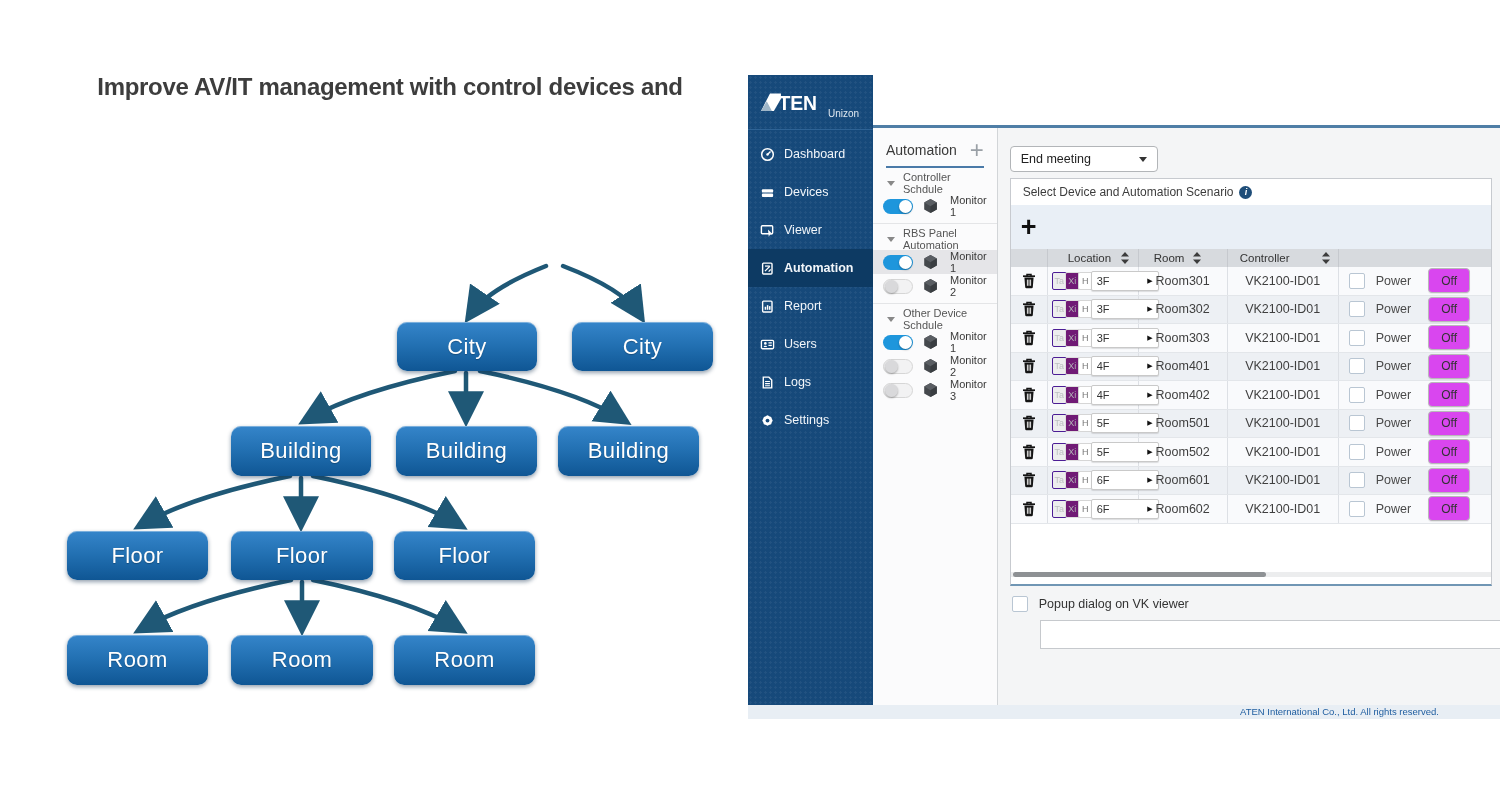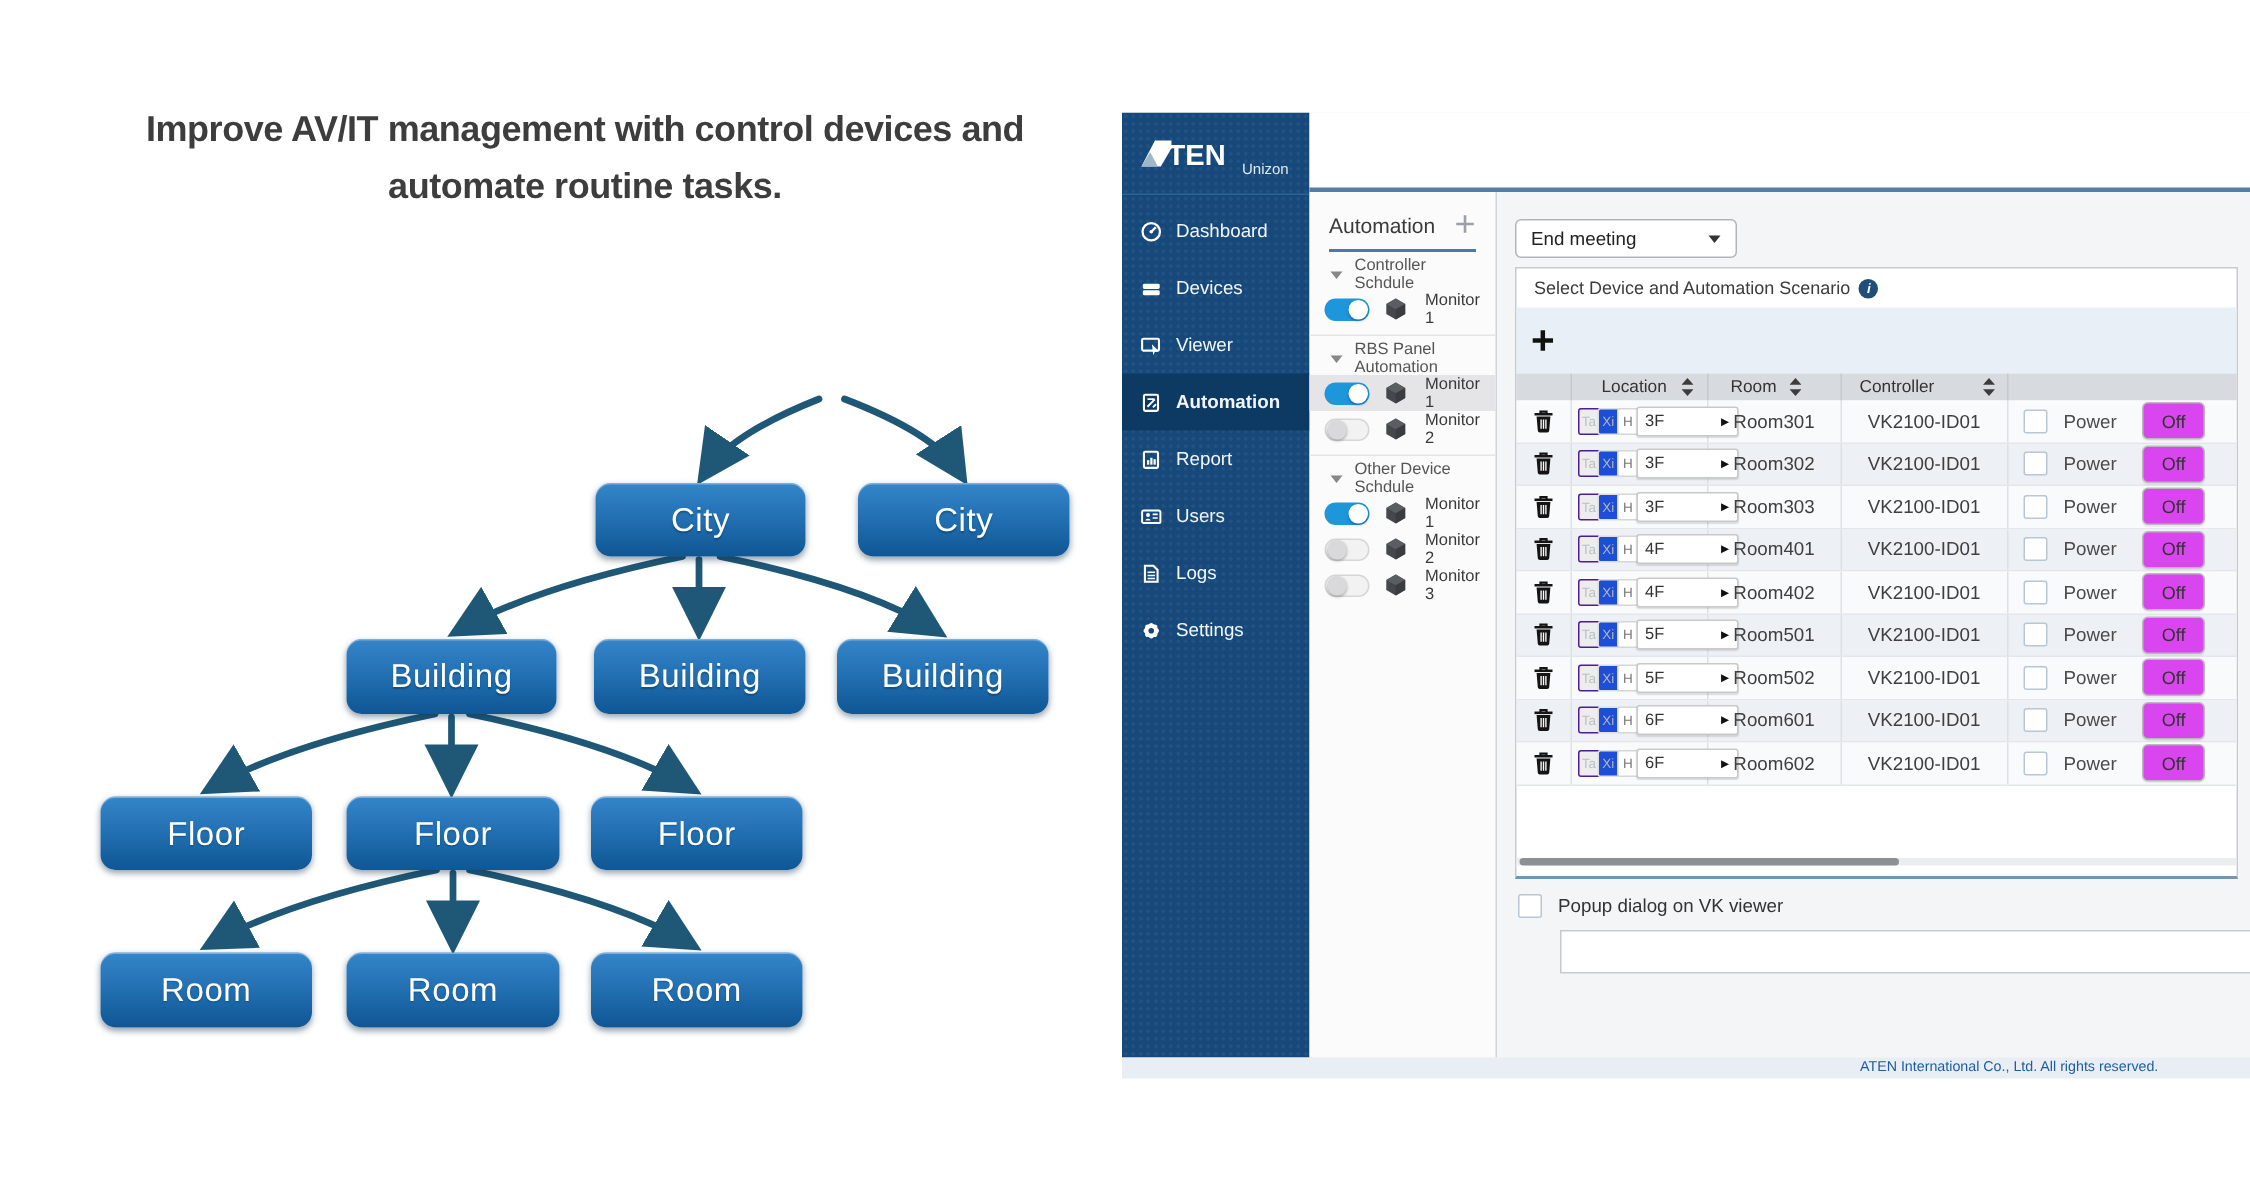--- a/index.html
+++ b/index.html
@@ -90,21 +90,21 @@
   .t-row:nth-child(odd){background:#f9fafc;}
   .cell{display:flex;align-items:center;border-right:1px solid #dde0e5;box-sizing:border-box;}
   .cell:last-child{border-right:none;}
   .c-trash{justify-content:center;cursor:pointer;}
   .c-room,.c-ctrl{justify-content:center;font-size:12.5px;color:#3f3f3f;}
   .c-loc{padding-left:4px;}
   .loc-widget{display:flex;align-items:center;cursor:pointer;}
   .chip{display:inline-flex;align-items:center;justify-content:center;height:16px;
         font-size:9px;border-radius:2px;margin-right:-2px;padding:0 1px;min-width:11px;}
   .chip1{background:#ededee;color:#bcbfc1;border:1px solid #4c1d95;}
-  .chip2{background:#1d4ed8;color:#b2b5b7;border:1px solid #dedede;}
+  .chip2{background:#701a75;color:#b2b5b7;border:1px solid #dedede;}
   .chip3{background:#fff;color:#777;border:1px solid #d6d6d6;}
   .loc-main{display:inline-flex;align-items:center;justify-content:space-between;width:56px;height:18px;
             background:#fff;border:1px solid #c9c9c9;border-radius:2px;padding:0 5px;
             font-size:11px;color:#333;box-shadow:0 1px 1px rgba(0,0,0,.12);}
   .loc-caret{font-size:7px;color:#111;font-family:"DejaVu Sans",sans-serif;}
   .c-power{padding-left:10px;gap:11px;}
   .cb{width:14px;height:14px;background:#fff;border:1px solid #b9c6d3;border-radius:2px;
       flex:0 0 auto;cursor:pointer;}
   .pw-label{font-size:12.5px;color:#4a4a4a;}
   .off-btn{width:40px;height:23px;background:#d946ef;border:1px solid #b9b9b9;border-radius:4px;
@@ -120,21 +120,20 @@
   .footer{position:absolute;left:0;bottom:0;width:100%;height:14px;background:#e8eef4;}
   .footer-text{margin-left:492px;font-size:9.5px;color:#1d5c9f;line-height:14px;}
 </style>
 </head>
 <body>
 
 <div class="page">
 
   <div class="headline">
     <div>Improve AV/IT management with control devices and</div>
-    <div>automate routine tasks.</div>
   </div>
 
   <svg class="tree-svg" viewBox="0 0 1500 800">
     <defs>
       <marker id="ah" markerWidth="9" markerHeight="9" refX="5.5" refY="4" orient="auto">
         <path d="M0,0 L8,4 L0,8 z" fill="#1f5876"></path>
       </marker>
     </defs>
     <g fill="none" stroke="#1f5876" stroke-width="4.5" stroke-linecap="round">
       <path d="M 546,266 Q 488,289 471,314" marker-end="url(#ah)"></path>

